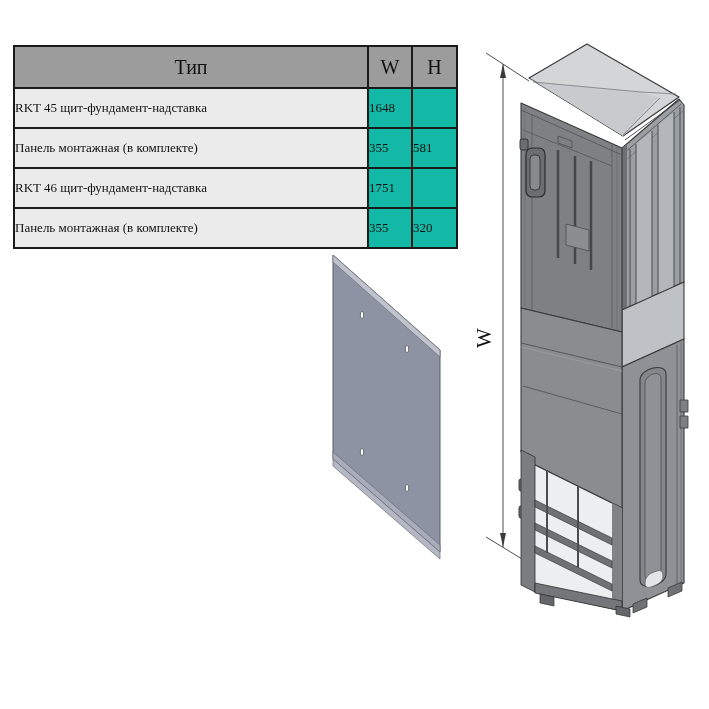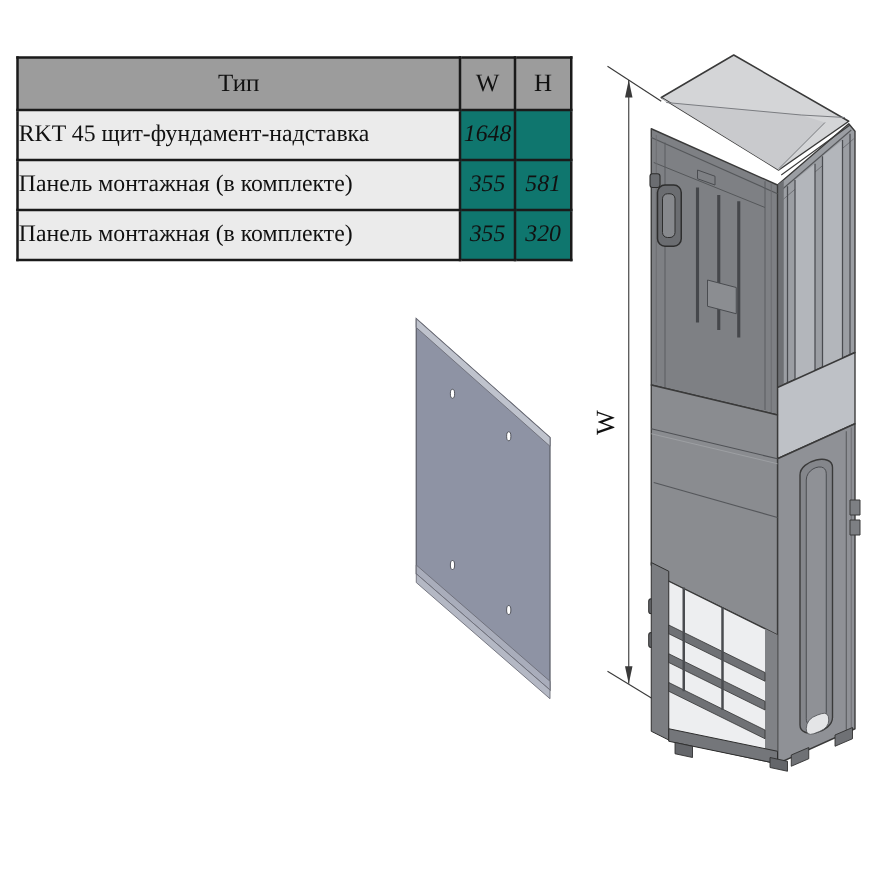--- a/index.html
+++ b/index.html
@@ -3,23 +3,23 @@
 <meta charset="utf-8">
 <style>
   html,body{margin:0;padding:0;background:#ffffff;width:709px;height:709px;overflow:hidden;}
   body{font-family:"Liberation Serif", serif;color:#111;}
   .sheet{position:relative;width:709px;height:709px;background:#fff;}
 
   
   table.spec{position:absolute;left:13px;top:45px;border-collapse:collapse;table-layout:fixed;}
   table.spec td,table.spec th{border:2px solid #1a1a1a;padding:0;vertical-align:middle;}
   table.spec th{background:#9c9c9c;font-weight:normal;font-size:20px;height:40px;text-align:center;}
-  table.spec td{height:38px;font-size:19px;}
+  table.spec td{height:38px;font-size:13px;}
   td.type-cell{background:#ebebeb;text-align:left;padding-left:7px;width:352px;}
-  td.num-cell{background:#0f766e;text-align:center;font-size:20px;width:42px;font-style:italic;}
+  td.num-cell{background:#14b8a6;font-size:20px;width:42px;}
   th.col-type{width:352px;} th.col-w{width:42px;} th.col-h{width:43px;}
 
   svg{position:absolute;left:0;top:0;}
   .dimtext{font-family:"Liberation Serif", serif;font-size:21px;fill:#111;}
 </style>
 </head>
 <body>
 
 <div class="sheet">
 
@@ -32,20 +32,25 @@
     </tr>
     <tr>
       <td class="type-cell">RKT 45 щит-фундамент-надставка</td>
       <td class="num-cell">1648</td>
       <td class="num-cell"></td>
     </tr>
     <tr>
       <td class="type-cell">Панель монтажная (в комплекте)</td>
       <td class="num-cell">355</td>
       <td class="num-cell">581</td>
+    </tr>
+    <tr>
+      <td class="type-cell">RKT 46 щит-фундамент-надставка</td>
+      <td class="num-cell">1751</td>
+      <td class="num-cell"></td>
     </tr>
     <tr>
       <td class="type-cell">Панель монтажная (в комплекте)</td>
       <td class="num-cell">355</td>
       <td class="num-cell">320</td>
     </tr>
   </tbody>
     </table>
 
   <svg width="709" height="709" viewBox="0 0 709 709">

